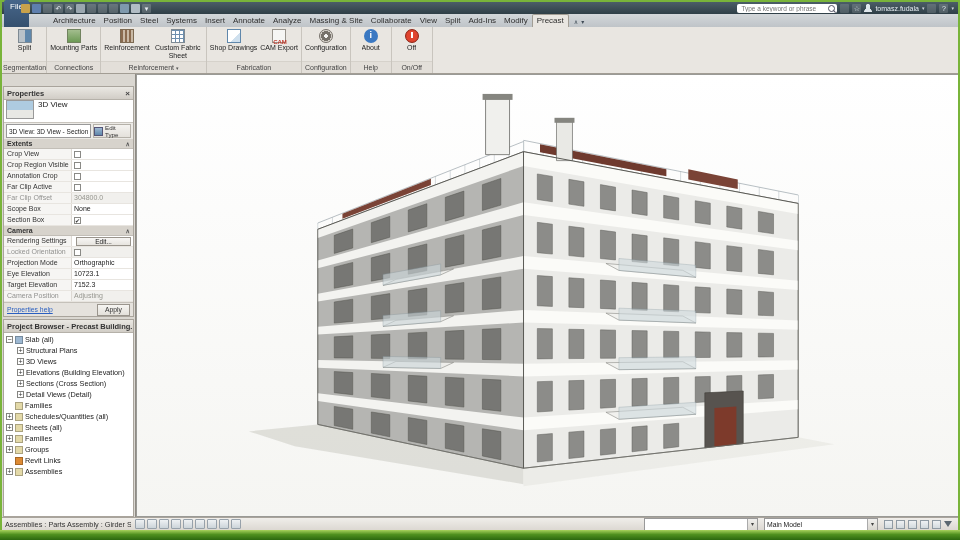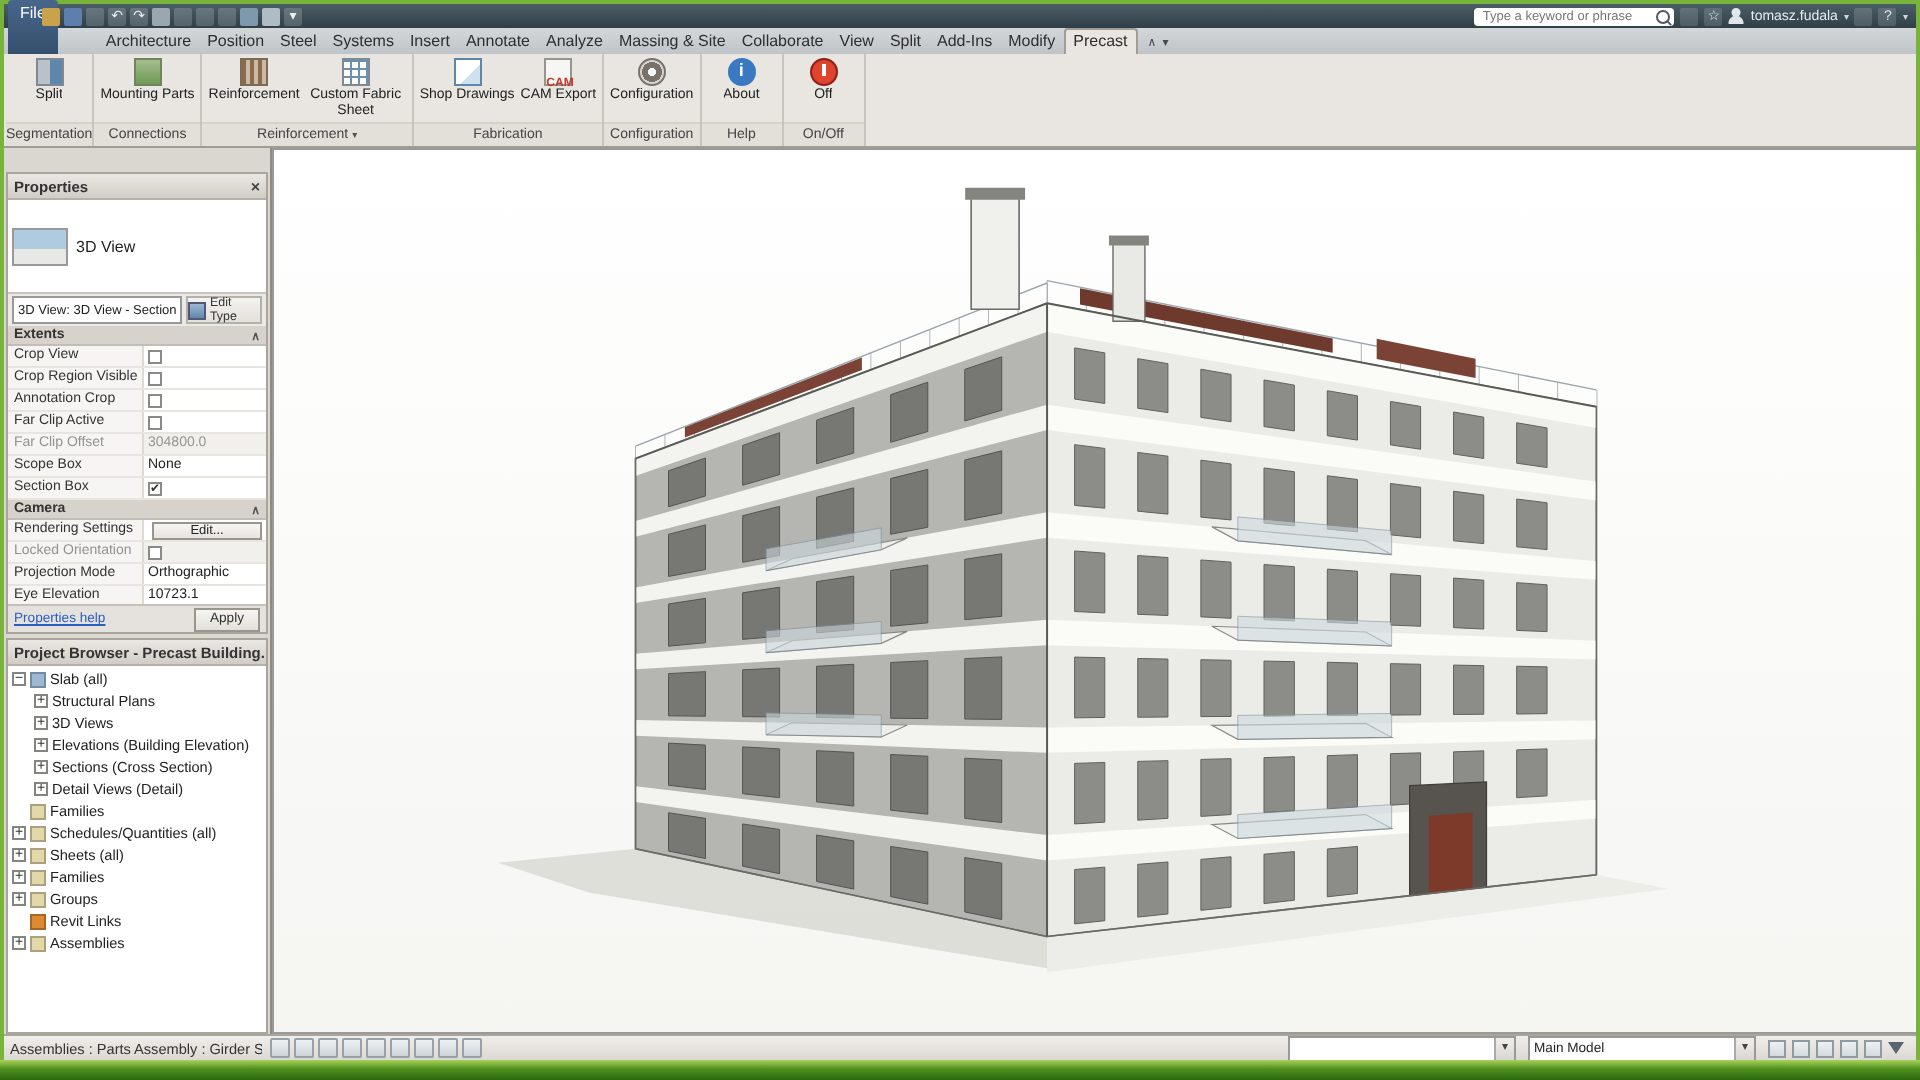--- a/index.html
+++ b/index.html
@@ -54,21 +54,21 @@
   .i-off{border-radius:50%;border:1px solid #8e2315;background:radial-gradient(circle,#e0442f 0 60%,#b3301d);position:relative;}
   .i-off i{position:absolute;left:5px;top:2px;width:2px;height:6px;background:#fff;}
   
   .main{position:absolute;top:74px;left:2px;right:2px;bottom:23px;background:#dad7d1;}
   .dock{position:absolute;left:0;top:0;width:134px;bottom:0;border-right:1px solid #8f8b84;box-sizing:border-box;display:flex;flex-direction:column;padding:12px 1px 0 1px;background:#dad7d1;}
   .palette{background:#eceae6;border:1px solid #a9a49c;display:flex;flex-direction:column;overflow:hidden;}
   .pal-props{height:229px;flex:none;}
   .pal-brow{flex:1;margin-top:2px;}
   .pal-h{height:12px;flex:none;background:linear-gradient(#eae8e3,#d1cdc6);display:flex;align-items:center;font-size:7.5px;font-weight:bold;color:#333;padding:0 3px;border-bottom:1px solid #b5b1a9;white-space:nowrap;overflow:hidden;}
   .pal-h .x{margin-left:auto;font-size:8px;color:#444;flex:none;}
-  .type-box{height:22px;background:#fff;border-bottom:1px solid #c9c5be;display:flex;align-items:center;padding:12px 2px;}
+  .type-box{height:22px;background:#fff;border-bottom:1px solid #c9c5be;display:flex;align-items:flex-start;padding:0 2px;}
   .type-icon{width:26px;height:17px;border:1px solid #999;background:linear-gradient(180deg,#aecbe0 55%,#e8e8e4 55%);flex:none;margin-right:4px;}
   .type-lbl{font-size:8px;color:#222;}
   .sel-row{display:flex;gap:2px;padding:1px 2px;height:14px;align-items:center;}
   .combo{flex:1;height:12px;border:1px solid #999;background:#fff;display:flex;align-items:center;font-size:6.5px;padding-left:2px;overflow:hidden;white-space:nowrap;color:#222;}
   .edit-type{width:36px;height:12px;flex:none;border:1px solid #b5b1a9;background:linear-gradient(#f4f3f0,#e4e1db);font-size:6.2px;display:flex;align-items:center;justify-content:center;gap:2px;color:#333;}
   .et-icon{width:7px;height:7px;background:linear-gradient(#9db8d2,#5f87ab);border:1px solid #557;flex:none;}
   .pgrid{flex:1;overflow:hidden;background:#fff;}
   .psec{height:9px;background:#d7d3cc;border-bottom:1px solid #c2beb7;display:flex;align-items:center;font-size:7px;font-weight:bold;color:#333;padding:0 3px;}
   .psec .col-ic{margin-left:auto;font-size:6px;color:#555;}
   .prow{display:flex;height:10px;font-size:7px;border-bottom:1px solid #e8e5e0;}

